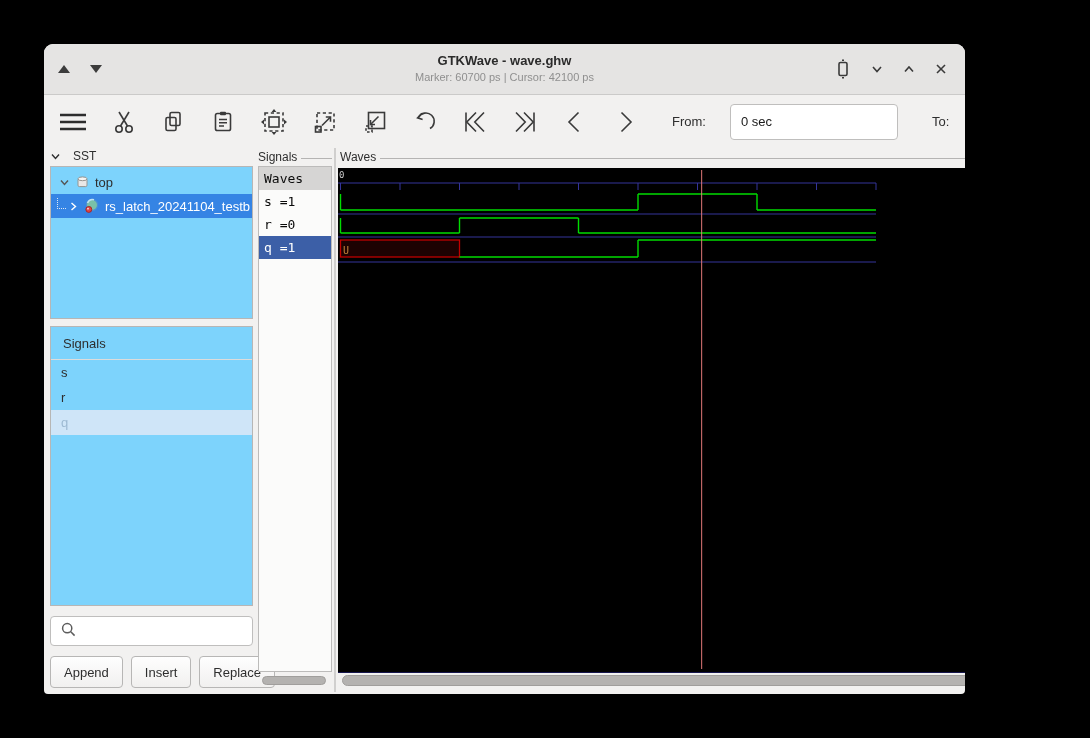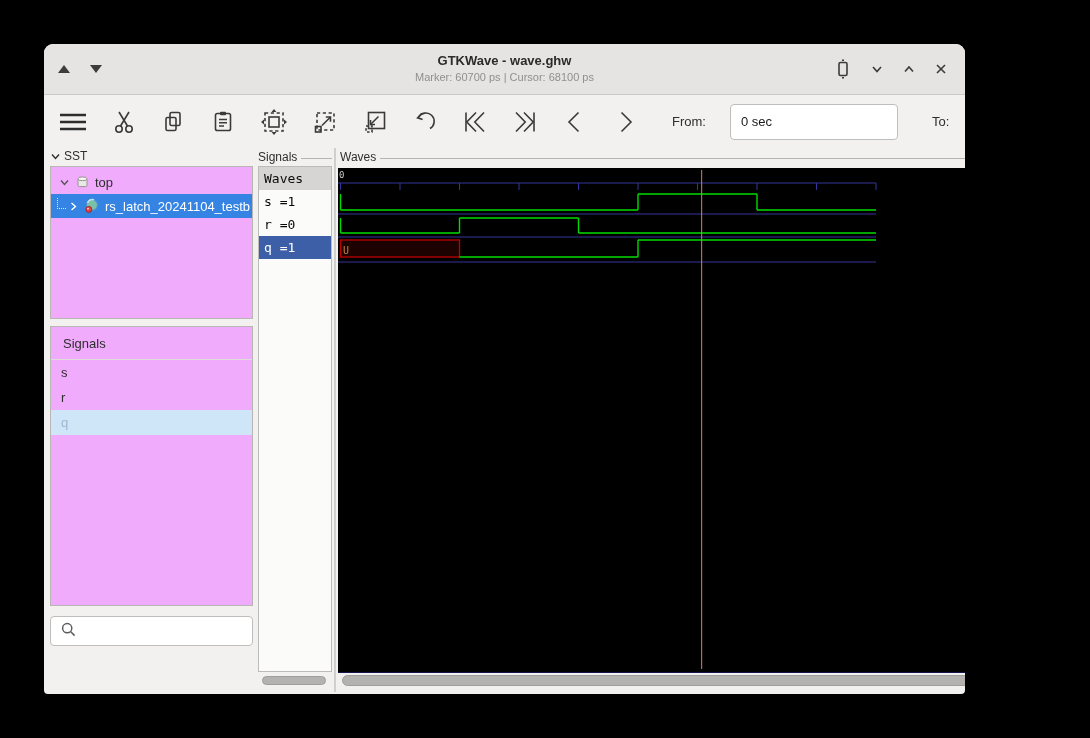--- a/index.html
+++ b/index.html
@@ -24,23 +24,23 @@
   .toolbar{position:absolute;left:0;top:51px;width:100%;height:53px;display:flex;
            align-items:center;padding:0 14px;box-sizing:border-box;gap:24px;}
   .ticon{display:flex;align-items:center;justify-content:center;flex:0 0 auto;cursor:default;}
   .ticon svg{display:block;}
   .tb-label{font-size:13px;color:#2e2e2e;margin-left:10px;flex:0 0 auto;}
   .tb-input{width:168px;height:36px;border:1px solid #bfbebd;border-radius:4px;background:#fff;
             font-size:13px;color:#1a1a1a;padding:4px 10px;box-sizing:border-box;outline:none;
             font-family:"Liberation Sans",sans-serif;flex:0 0 auto;}
   .tb-input.to{width:166px;}
   
-  .sst-header{position:absolute;left:6px;top:105px;display:flex;align-items:center;gap:3px;
+  .sst-header{position:absolute;left:6px;top:105px;display:flex;align-items:center;gap:12px;
               font-size:12px;color:#2e2e2e;}
-  .panel-box{position:absolute;background:#f0abfc;border:1px solid #b7b6b5;box-sizing:border-box;}
+  .panel-box{position:absolute;background:#7dd3fc;border:1px solid #b7b6b5;box-sizing:border-box;}
   .tree-box{left:6px;top:122px;width:203px;height:153px;padding-top:3px;}
   .tree-row{height:24px;display:flex;align-items:center;font-size:13px;color:#2e2e2e;
             white-space:nowrap;overflow:hidden;}
   .tree-row.selected{background:#3584e4;color:#fff;}
   .tree-row .exp{width:12px;margin:0 4px 0 8px;display:flex;}
   .connector{width:8px;height:10px;border-left:1px dotted #dce8f5;border-bottom:1px dotted #dce8f5;
              margin:-6px 2px 0 6px;}
   .tree-ic{margin-right:5px;display:flex;}
   .list-box{left:6px;top:282px;width:203px;height:280px;}
   .list-header{font-size:13px;color:#2e2e2e;padding:9px 12px 8px 12px;border-bottom:1px solid #dddcdb;}
@@ -83,21 +83,21 @@
 
 <div class="window">
 
   <div class="titlebar">
     <div class="tb-left">
       <div class="tri up"></div>
       <div class="tri down"></div>
     </div>
     <div class="tb-center">
       <div class="tb-title">GTKWave - wave.ghw</div>
-      <div class="tb-sub">Marker: 60700 ps  |  Cursor: 68100 ps</div>
+      <div class="tb-sub">Marker: 60700 ps  |  Cursor: 42100 ps</div>
     </div>
     <div class="tb-right">
       <span>
         <svg width="20" height="20" viewBox="0 0 20 20">
           <rect x="6" y="3.5" width="8" height="13" rx="1.5" class="stroke-ic"></rect>
           <line x1="9" y1="1.2" x2="11" y2="1.2" class="stroke-ic"></line>
           <line x1="9" y1="18.8" x2="11" y2="18.8" class="stroke-ic"></line>
         </svg>
       </span>
       <span>
@@ -275,20 +275,25 @@
 
   <div class="search-box">
     <span>
       <svg width="17" height="17" viewBox="0 0 17 17">
         <circle cx="7.2" cy="7.2" r="4.6" fill="none" stroke="#5c5c5c" stroke-width="1.5"></circle>
         <line x1="10.8" y1="10.8" x2="14.6" y2="14.6" stroke="#5c5c5c" stroke-width="1.5"></line>
       </svg>
     </span>
   </div>
 
+  <div class="btn-row">
+    <button class="gtk-btn">Append</button>
+    <button class="gtk-btn">Insert</button>
+    <button class="gtk-btn">Replace</button>
+  </div>
 
   <div class="frame-label" style="left:214px;top:106px;width:74px;">Signals</div>
 
   <div class="mid-panel">
     <div class="mid-row time">Waves</div>
     <div class="mid-row">s =1</div>
     <div class="mid-row">r =0</div>
     <div class="mid-row selected">q =1</div>
   </div>
   <div class="hscroll-mid">

